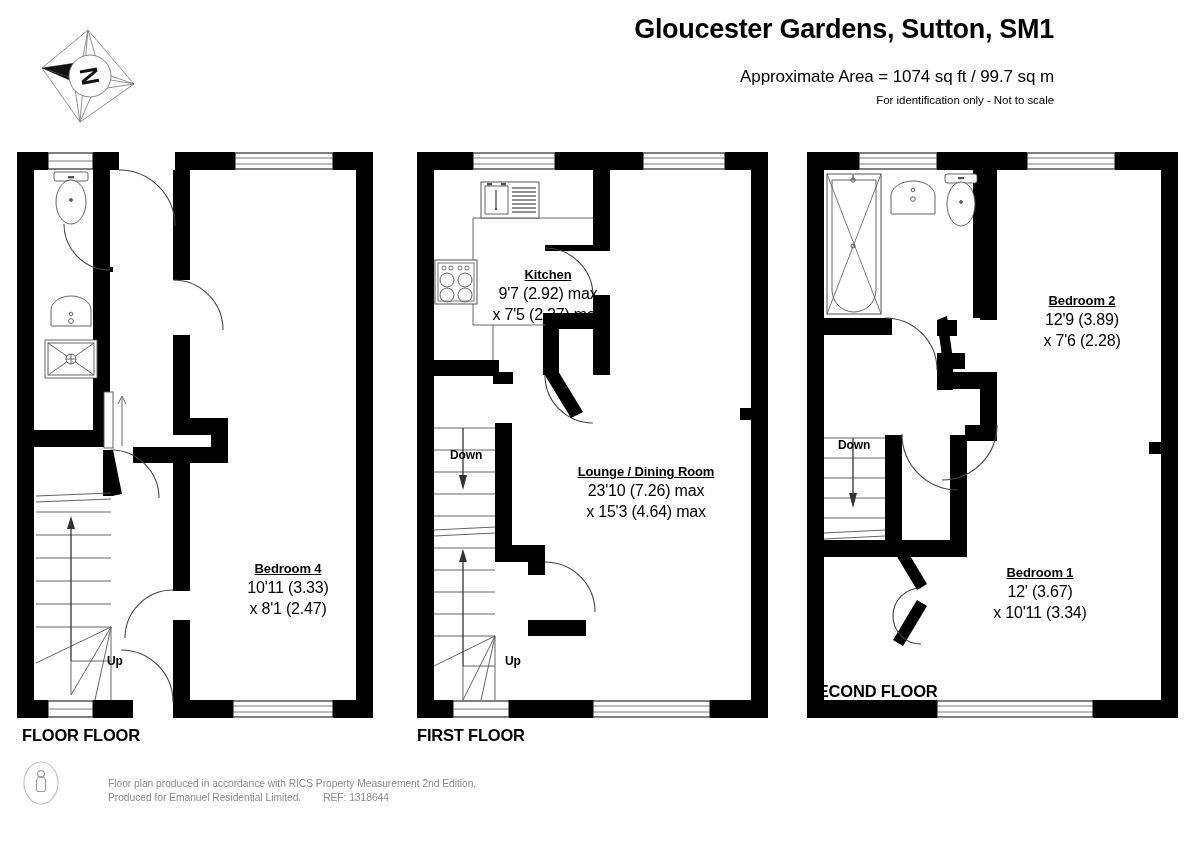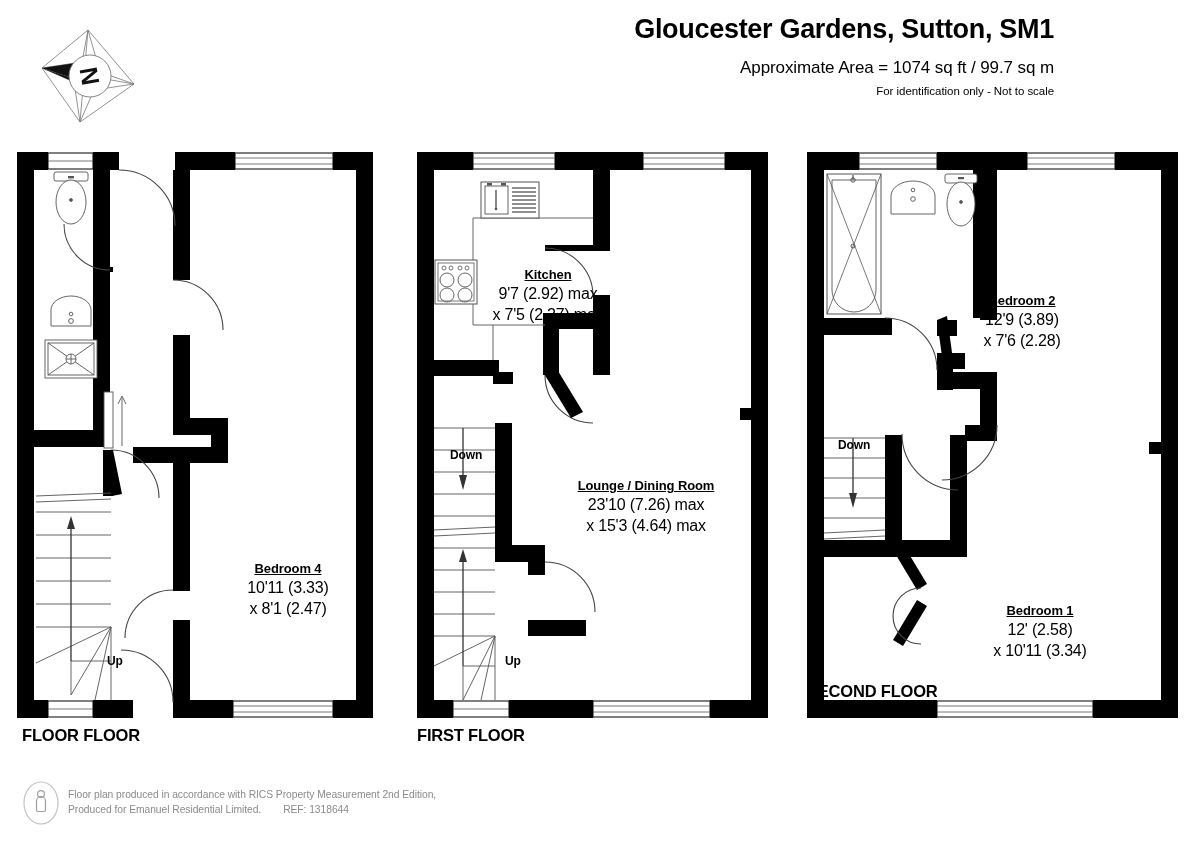--- a/index.html
+++ b/index.html
@@ -9,42 +9,42 @@
     font-family:"Liberation Sans", sans-serif;
     color:#000;
     overflow:hidden;
     position:relative;
   }
   #page{position:relative;width:1072px;height:849px;}
 
   
   .hdr{position:absolute;right:18px;top:14px;text-align:right;}
   .hdr-title{font-size:27px;font-weight:bold;letter-spacing:-0.3px;line-height:1.15;}
-  .hdr-area{font-size:17px;margin-top:13px;letter-spacing:-0.1px;}
+  .hdr-area{font-size:17px;margin-top:22px;letter-spacing:-0.1px;}
   .hdr-note{font-size:11.5px;margin-top:7px;letter-spacing:-0.05px;}
 
   
   .compass{position:absolute;left:34px;top:22px;width:108px;height:108px;}
 
   
   .plan{position:absolute;}
   .plan svg{display:block;}
 
   .floor-label{
     position:absolute;font-size:16.5px;font-weight:bold;letter-spacing:-0.2px;
   }
 
   
   .rlabel{position:absolute;text-align:center;line-height:1.32;white-space:nowrap;}
   .rlabel .rname{font-size:13px;font-weight:bold;letter-spacing:-0.1px;text-decoration:underline;}
   .rlabel .rdim{font-size:16px;letter-spacing:-0.2px;}
   .stair-word{position:absolute;font-size:12px;font-weight:bold;letter-spacing:-0.1px;}
 
   
-  .footer{position:absolute;left:22px;top:780px;display:flex;align-items:center;}
+  .footer{position:absolute;left:22px;top:760px;display:flex;align-items:flex-end;gap:40px;}
   .footer-ico{width:38px;height:46px;flex:0 0 38px;}
   .footer-txt{margin-left:8px;font-size:10.3px;line-height:1.42;color:#8b8b8b;letter-spacing:-0.05px;}
   .footer-txt .line{white-space:nowrap;}
   .cpy{margin-left:22px;}
 </style>
 </head>
 <body>
 
 <div id="page">
 
@@ -364,21 +364,21 @@
 
         <g stroke="#333" stroke-width="1.3" fill="none">
           <line x1="48" y1="516" x2="48" y2="405"></line>
         </g>
         <polygon points="44,412 48,399 52,412" fill="#333"></polygon>
       </g>
 
     </svg>
   </div>
 
-  <div class="rlabel" style="left:516px;top:477px;width:260px;">
+  <div class="rlabel" style="left:516px;top:463px;width:260px;">
     <div class="rname">Lounge / Dining Room</div>
     <div class="rdim">23'10 (7.26) max</div>
     <div class="rdim">x 15'3 (4.64) max</div>
   </div>
   <div class="rlabel" style="left:468px;top:266px;width:160px;">
     <div class="rname">Kitchen</div>
     <div class="rdim">9'7 (2.92) max</div>
     <div class="rdim">x 7'5 (2.27) max</div>
   </div>
   <div class="stair-word" style="left:450px;top:448px;">Down</div>
@@ -491,28 +491,28 @@
         </g>
         <g stroke="#333" stroke-width="1.3" fill="none">
           <line x1="48" y1="288" x2="48" y2="348"></line>
         </g>
         <polygon points="44,343 48,358 52,343" fill="#333"></polygon>
       </g>
 
     </svg>
   </div>
 
-  <div class="rlabel" style="left:942px;top:292px;width:160px;">
+  <div class="rlabel" style="left:1002px;top:292px;width:160px;">
     <div class="rname">Bedroom 2</div>
     <div class="rdim">12'9 (3.89)</div>
     <div class="rdim">x 7'6 (2.28)</div>
   </div>
-  <div class="rlabel" style="left:955px;top:602px;width:170px;">
+  <div class="rlabel" style="left:955px;top:564px;width:170px;">
     <div class="rname">Bedroom 1</div>
-    <div class="rdim">12' (2.58)</div>
+    <div class="rdim">12' (3.67)</div>
     <div class="rdim">x 10'11 (3.34)</div>
   </div>
   <div class="stair-word" style="left:838px;top:438px;">Down</div>
   <div class="floor-label" style="left:807px;top:682px;">SECOND FLOOR</div>
 
   <div class="footer">
     <div class="footer-ico">
       <svg width="38" height="46" viewBox="0 0 38 46">
         <ellipse cx="19" cy="23" rx="17" ry="21" fill="none" stroke="#c3c3c3" stroke-width="1.2"></ellipse>
         <circle cx="19" cy="14" r="3.4" fill="none" stroke="#9f9f9f" stroke-width="1.2"></circle>

